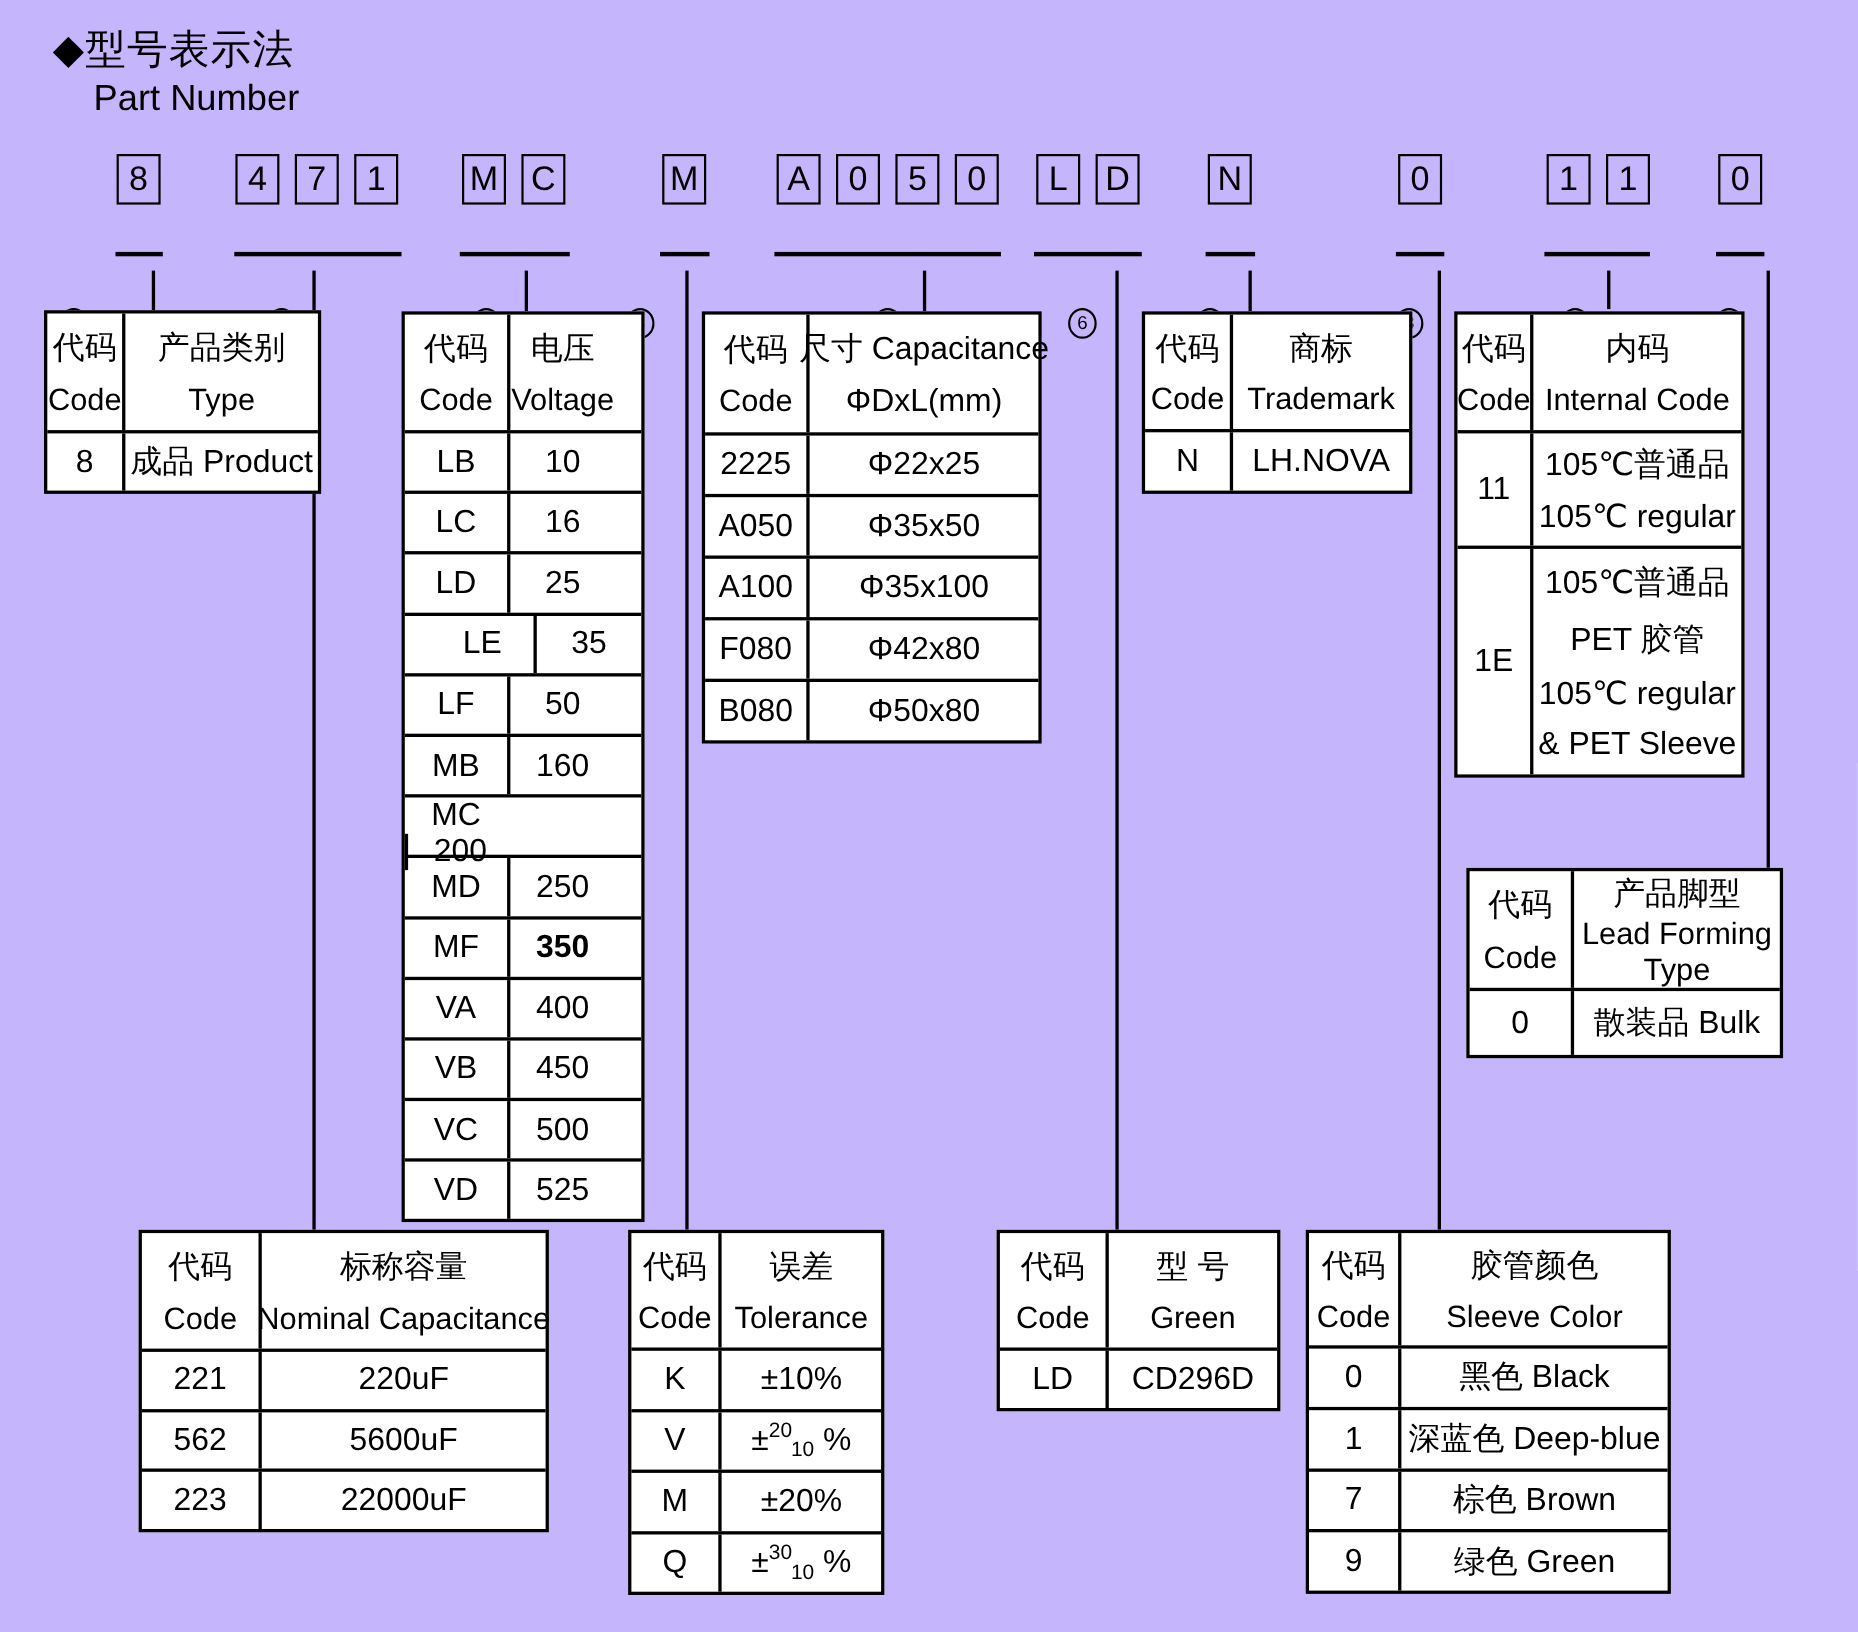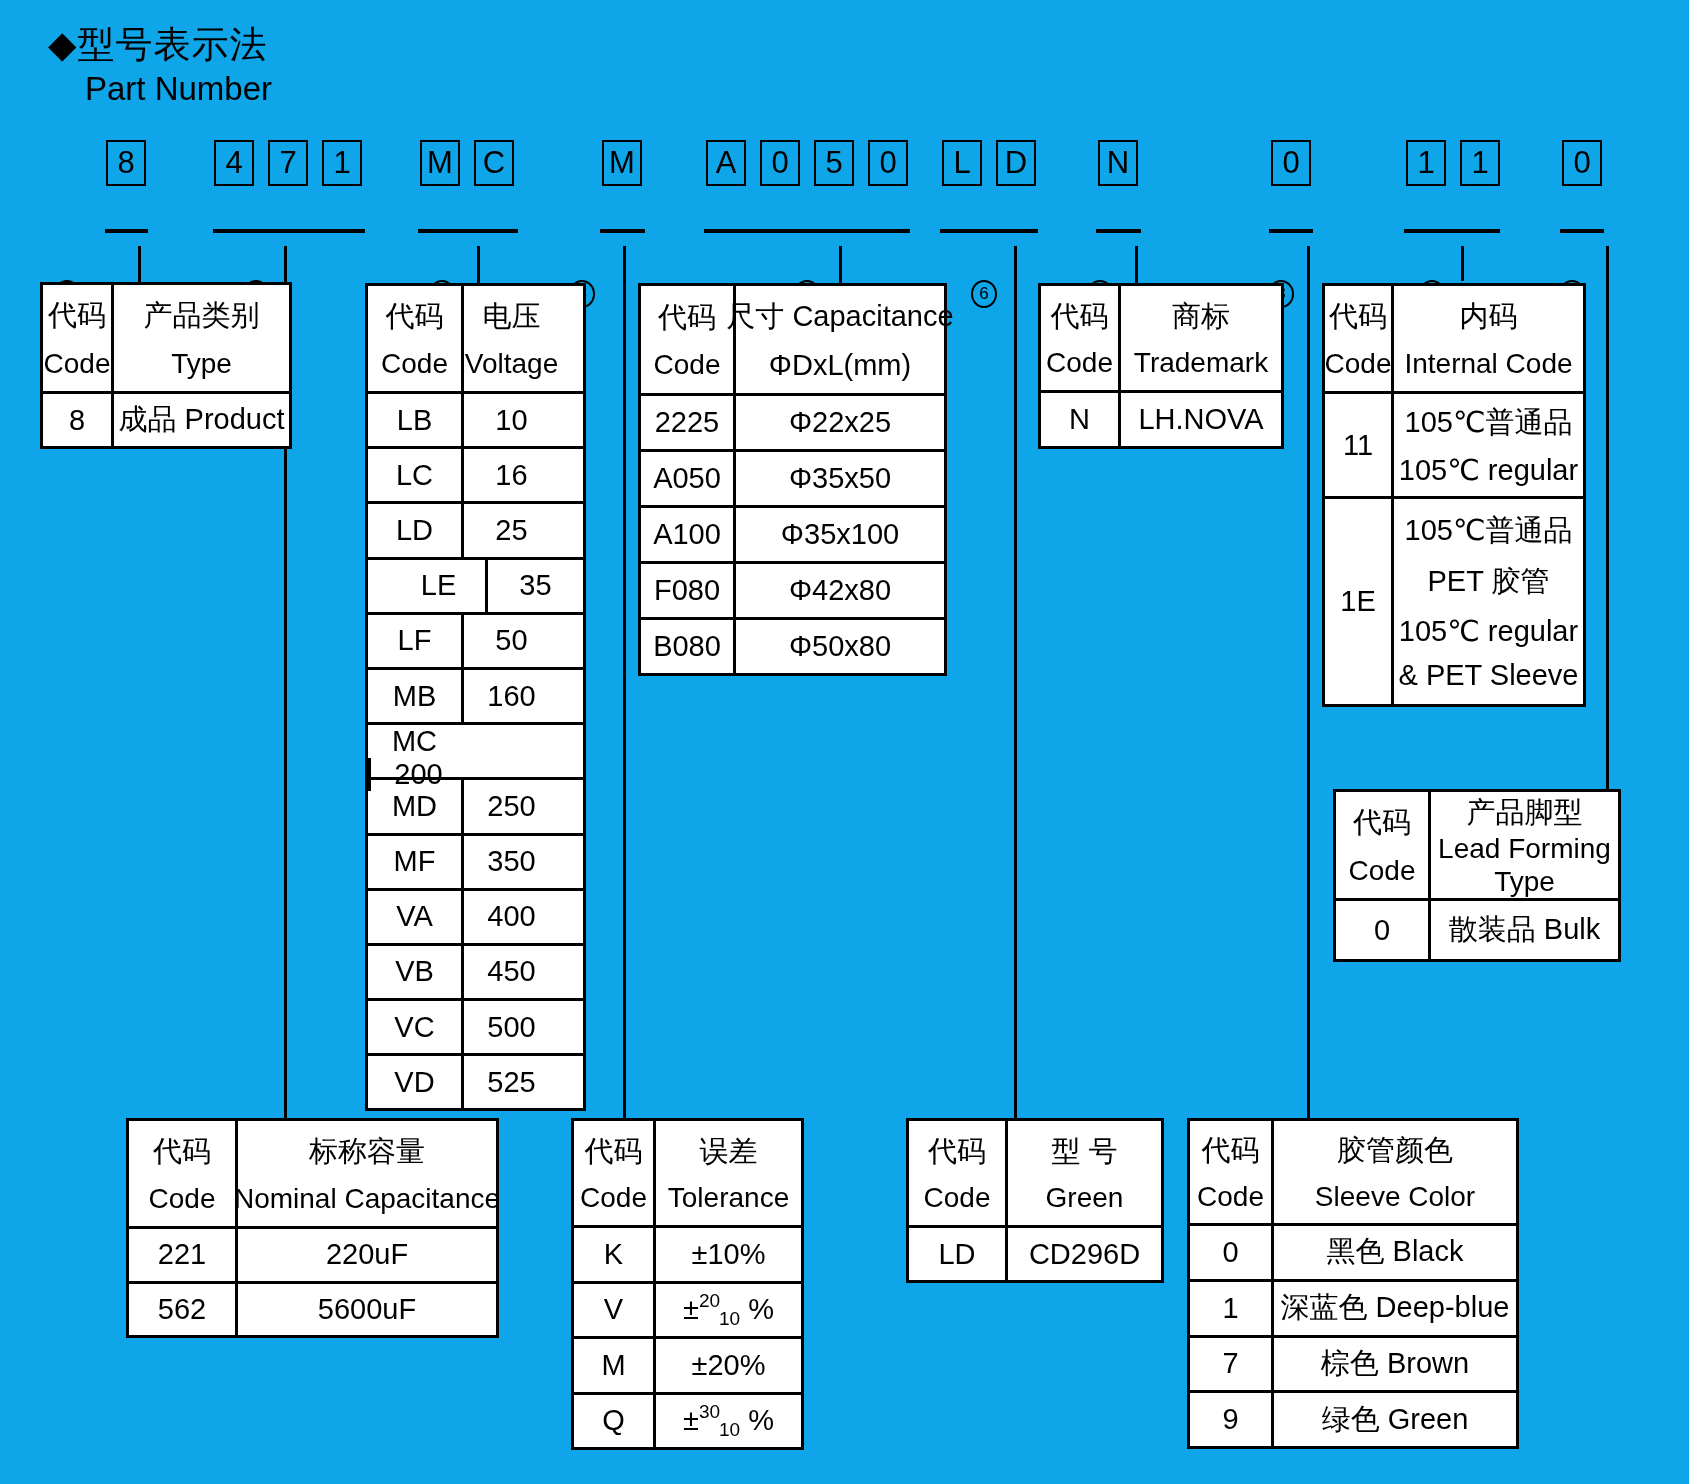--- a/index.html
+++ b/index.html
@@ -1,16 +1,16 @@
 <!DOCTYPE html>
 <html><head>
 <meta charset="utf-8">
 <style>
   html,body{margin:0;padding:0;background:#fff}
-  .canvas{position:relative;width:1689px;height:1484px;background:#0ea5e9;
+  .canvas{position:relative;width:1689px;height:1484px;background:#c4b5fd;
           font-family:"Liberation Sans","DejaVu Sans",sans-serif;color:#000;overflow:hidden}
   .title-zh{position:absolute;left:48px;top:20px;font-size:37px;letter-spacing:1px}
   .title-en{position:absolute;left:85px;top:70px;font-size:33px}
   .pnbox{position:absolute;width:40px;height:46px;border:2.5px solid #000;box-sizing:border-box;
          display:flex;align-items:center;justify-content:center;font-size:31px}
   .underline{position:absolute;height:3.5px;background:#000}
   .vline{position:absolute;width:2.5px;background:#000}
   .circle{position:absolute;width:26px;height:28px;border:2px solid #000;border-radius:50%;
           box-sizing:border-box;display:flex;align-items:center;justify-content:center;font-size:17px}
   .tbl{position:absolute;border:3px solid #000;background:#fff}
@@ -171,21 +171,21 @@
           <div>MD</div>
         </div>
         <div class="tcell" style="width: 95px;">
           <div>250</div>
         </div>
       </div>
       <div class="trow" style="height: 52.2px;">
         <div class="tcell" style="width: 93px;">
           <div>MF</div>
         </div>
-        <div class="tcell" style="width: 95px;">
+        <div class="tcell" style="width: 95px; font-weight: bold;">
           <div>350</div>
         </div>
       </div>
       <div class="trow" style="height: 52.2px;">
         <div class="tcell" style="width: 93px;">
           <div>VA</div>
         </div>
         <div class="tcell" style="width: 95px;">
           <div>400</div>
         </div>
@@ -358,20 +358,28 @@
         <div class="tcell" style="width: 258px;">
           <div>220uF</div>
         </div>
       </div>
       <div class="trow" style="height: 51.7px;">
         <div class="tcell" style="width: 106px;">
           <div>562</div>
         </div>
         <div class="tcell" style="width: 258px;">
           <div>5600uF</div>
+        </div>
+      </div>
+      <div class="trow" style="height: 51.7px;">
+        <div class="tcell" style="width: 106px;">
+          <div>223</div>
+        </div>
+        <div class="tcell" style="width: 258px;">
+          <div>22000uF</div>
         </div>
       </div>
     </div>
     <div class="tbl" style="left: 571px; top: 1118px;">
       <div class="trow" style="height: 104px;">
         <div class="tcell" style="width: 79px;">
           <div class="hl-zh">代码</div>
           <div class="hl-en">Code</div>
         </div>
         <div class="tcell" style="width: 145px;">

